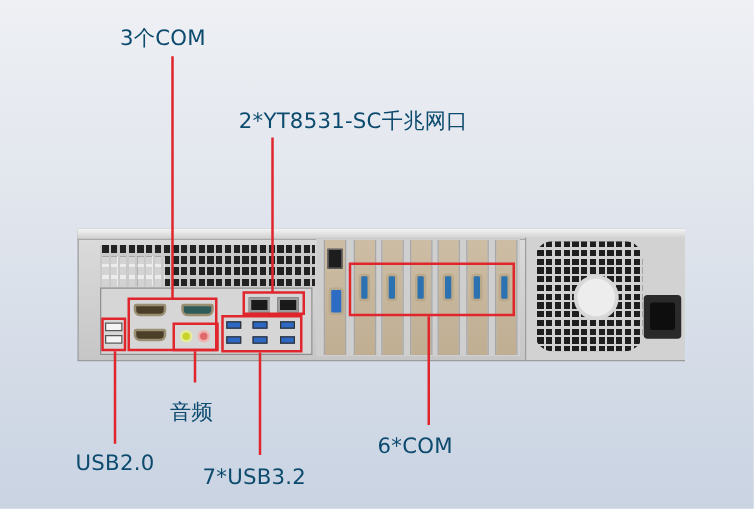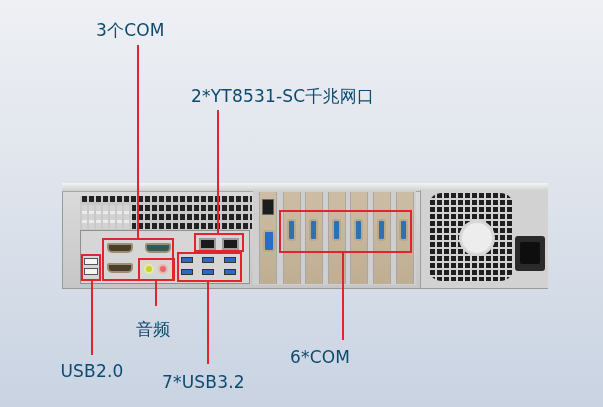--- a/index.html
+++ b/index.html
@@ -46,21 +46,21 @@
 </head>
 <body>
 
 <div class="label" style="left:96px;top:19px;">3个COM</div>
 <div class="label" style="left:164px;top:85px;margin-left:27px;">2*YT8531-SC千兆网口</div>
 <div class="label" style="left:136px;top:318px;">音频</div>
 <div class="label two" style="left:60px;top:362px;width:64px;">
   <div>USB2.0</div>
 </div>
 <div class="label" style="left:162px;top:372px;">7*USB3.2</div>
-<div class="label" style="left:290px;top:347px;">6*COM</div>
+<div class="label" style="left:302px;top:347px;">6*COM</div>
 
 <div class="chassis"></div>
 <div class="chassis-top"></div>
 <div class="vent"></div>
 <div class="vent-light"></div>
 
 <div class="io-plate"></div>
 
 <div class="usb2" style="left:84px;top:258px;"></div>
 <div class="usb2" style="left:84px;top:268px;"></div>

